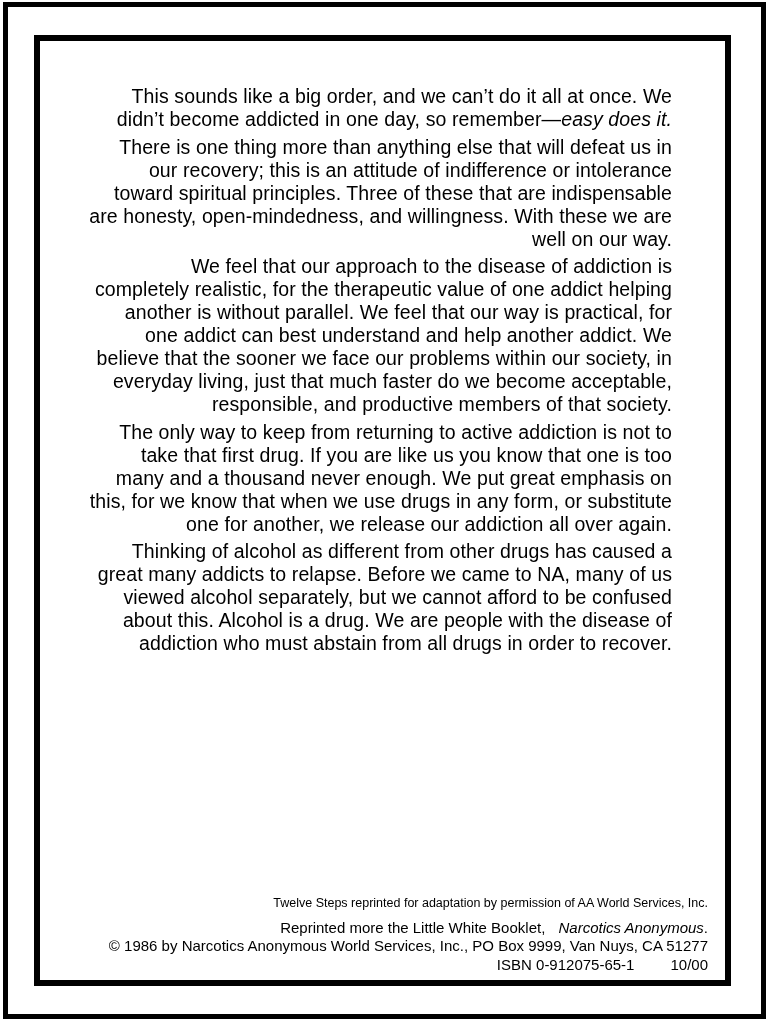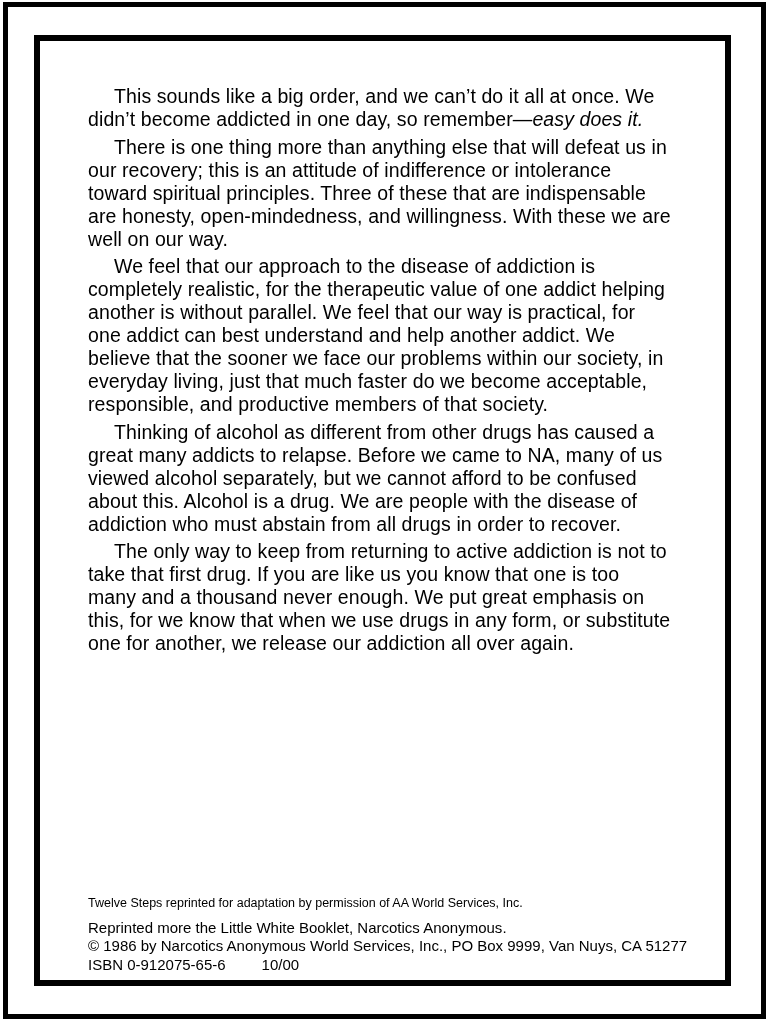--- a/index.html
+++ b/index.html
@@ -33,20 +33,21 @@
     background: #ffffff;
   }
   .content {
     position: absolute;
     left: 0;
     top: 0;
     right: 0;
     bottom: 0;
     padding: 44px 1px 0 48px;
     box-sizing: border-box;
+    text-align: right;
   }
   .body-text {
     width: 584px;
     font-size: 19.5px;
     line-height: 23px;
     letter-spacing: 0.1px;
   }
   .body-text p {
     margin: 0 0 4.5px 0;
     text-indent: 26px;
@@ -75,25 +76,25 @@
 <body>
 
 <div class="outer-frame"></div>
 <div class="inner-frame">
   <div class="content">
 
     <div class="body-text">
       <p><span>This sounds like a big order, and we can’t do it all at once. We didn’t become addicted in one day, so remember—</span><span style="font-style: italic;">easy does it.</span></p>
       <p><span>There is one thing more than anything else that will defeat us in our recovery; this is an attitude of indifference or intolerance toward spiritual principles. Three of these that are indispensable are honesty, open-mindedness, and willingness. With these we are well on our way.</span></p>
       <p><span>We feel that our approach to the disease of addiction is completely realistic, for the therapeutic value of one addict helping another is without parallel. We feel that our way is practical, for one addict can best understand and help another addict. We believe that the sooner we face our problems within our society, in everyday living, just that much faster do we become acceptable, responsible, and productive members of that society.</span></p>
+      <p><span>The only way to keep from returning to active addiction is not to take that first drug. If you are like us you know that one is too many and a thousand never enough. We put great emphasis on this, for we know that when we use drugs in any form, or substitute one for another, we release our addiction all over again.</span></p>
       <p><span>Thinking of alcohol as different from other drugs has caused a great many addicts to relapse. Before we came to NA, many of us viewed alcohol separately, but we cannot afford to be confused about this. Alcohol is a drug. We are people with the disease of addiction who must abstain from all drugs in order to recover.</span></p>
-      <p><span>The only way to keep from returning to active addiction is not to take that first drug. If you are like us you know that one is too many and a thousand never enough. We put great emphasis on this, for we know that when we use drugs in any form, or substitute one for another, we release our addiction all over again.</span></p>
     </div>
 
     <div class="footer">
       <p class="footer-note">Twelve Steps reprinted for adaptation by permission of AA World Services, Inc.</p>
-      <p class="footer-line"><span>Reprinted more the Little White Booklet, </span><span style="">Narcotics Anonymous</span><span>.</span></p>
+      <p class="footer-line"><span>Reprinted more the Little White Booklet, </span><span style="font-style: italic; margin-left: 9px;">Narcotics Anonymous</span><span>.</span></p>
       <p class="footer-line">© 1986 by Narcotics Anonymous World Services, Inc., PO Box 9999, Van Nuys, CA 51277</p>
-      <p class="footer-line"><span>ISBN 0-912075-65-6</span><span class="print-code">10/00</span></p>
+      <p class="footer-line"><span>ISBN 0-912075-65-1</span><span class="print-code">10/00</span></p>
     </div>
 
   </div>
 </div>
 
 </body></html>

